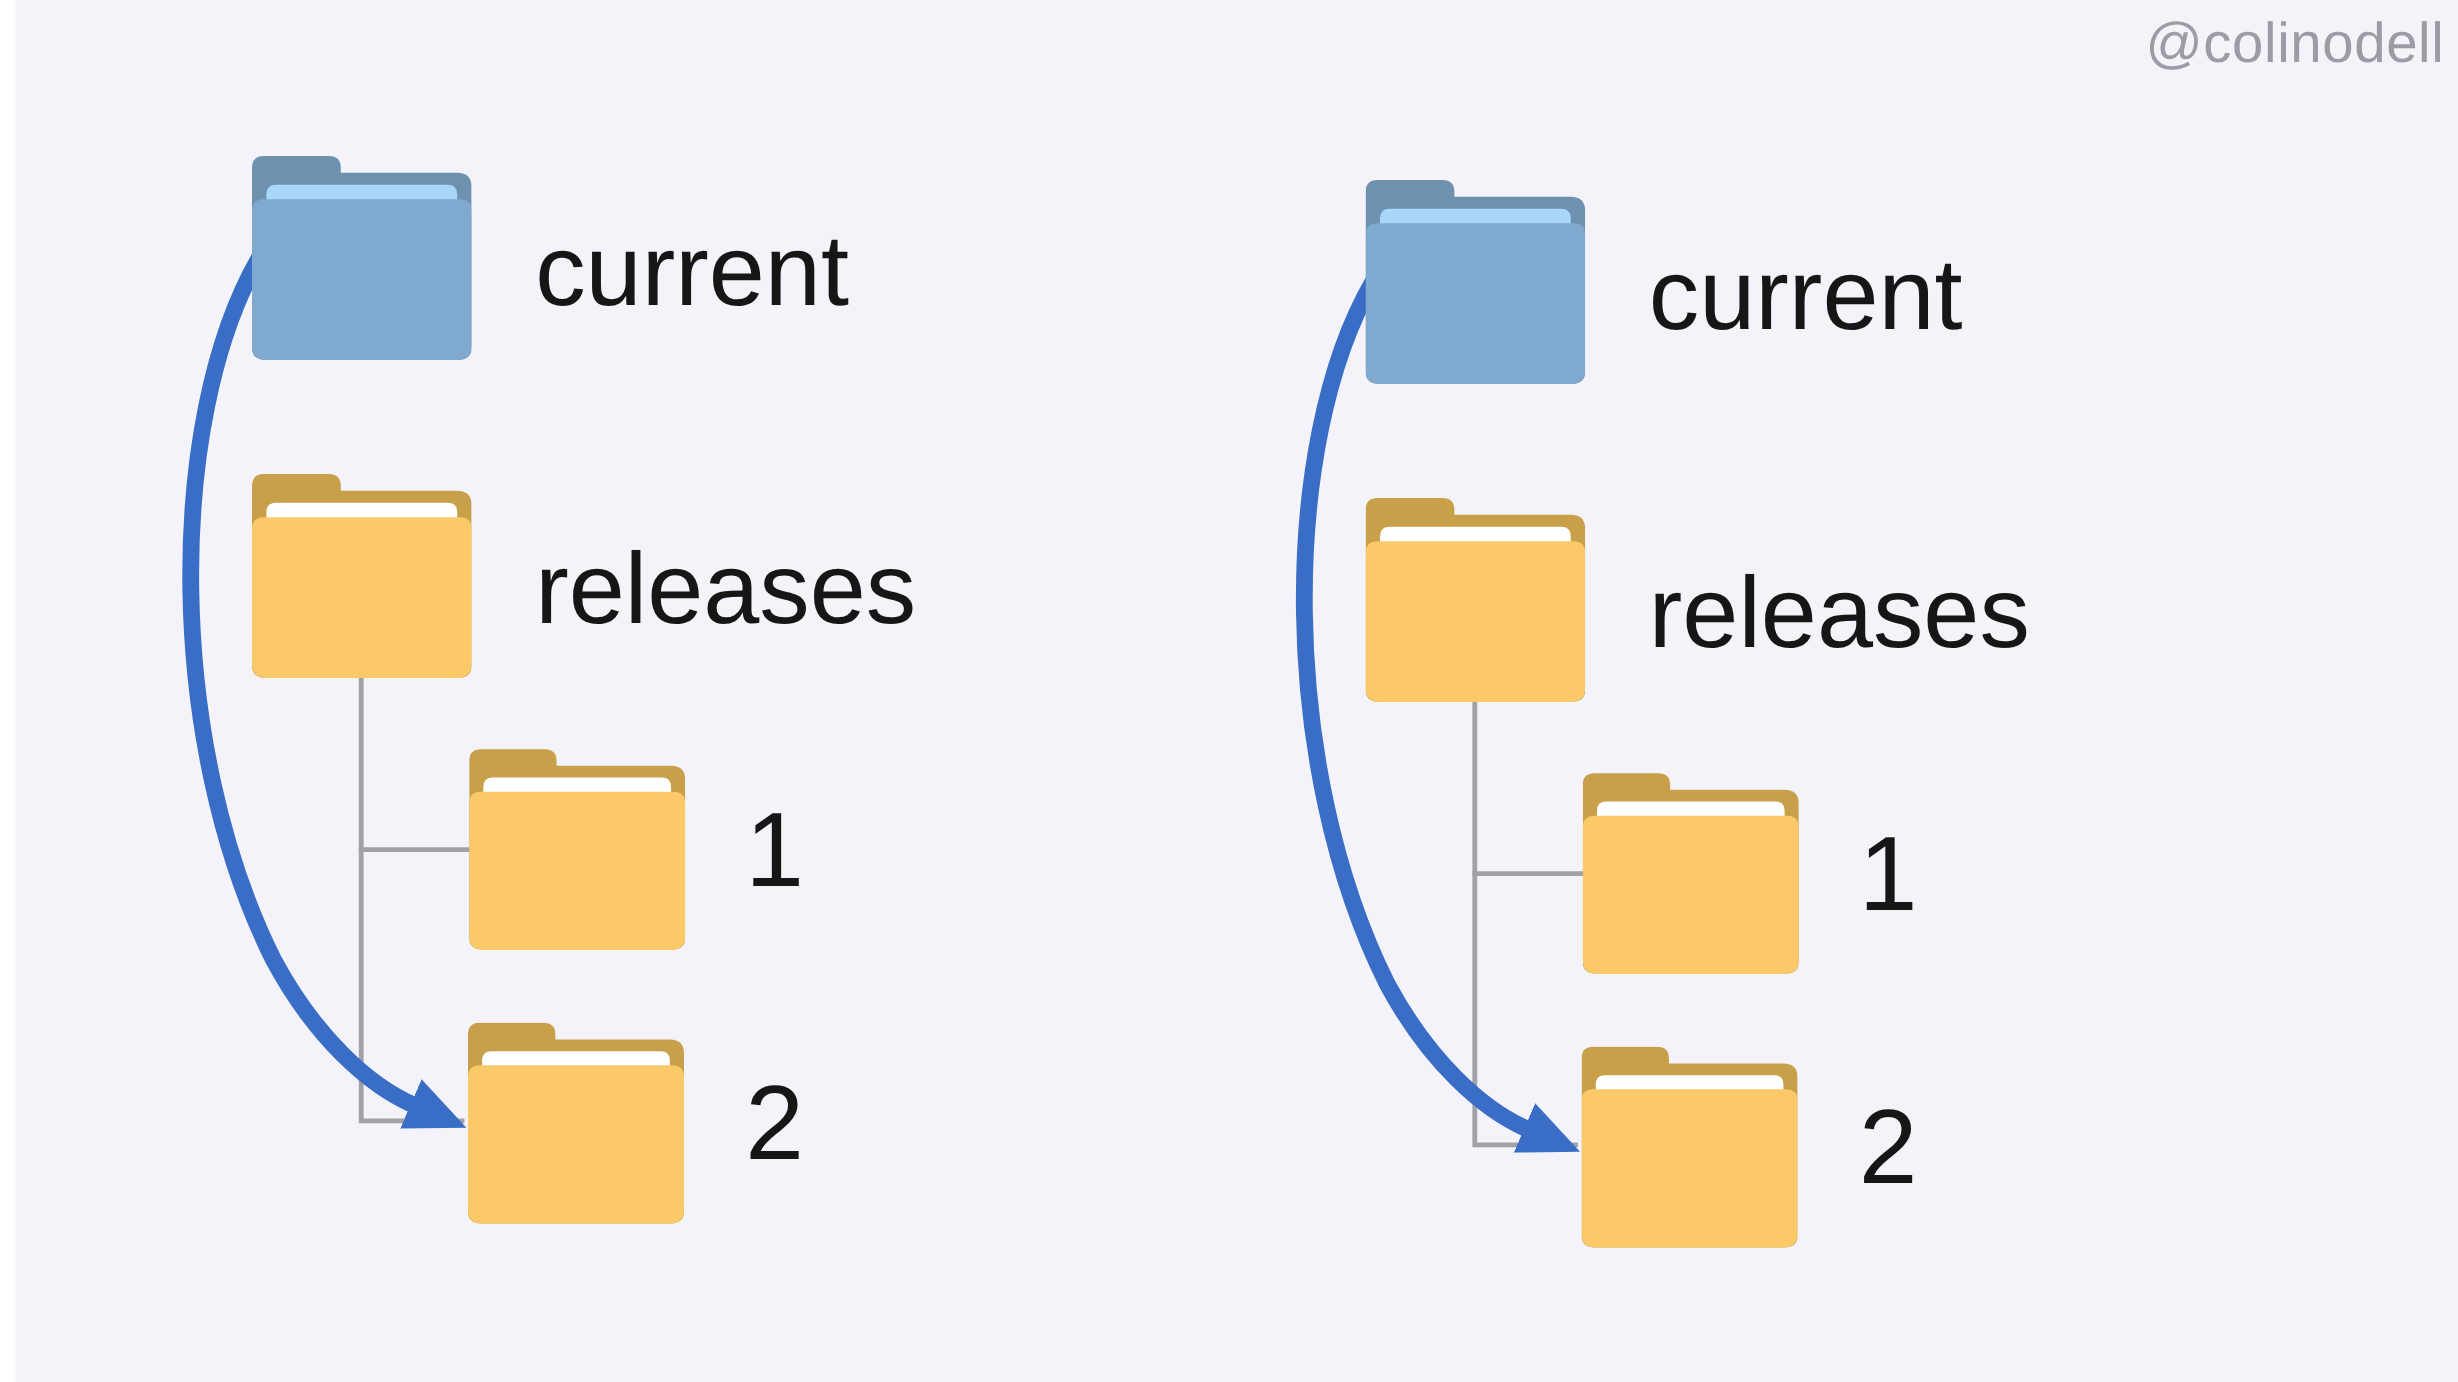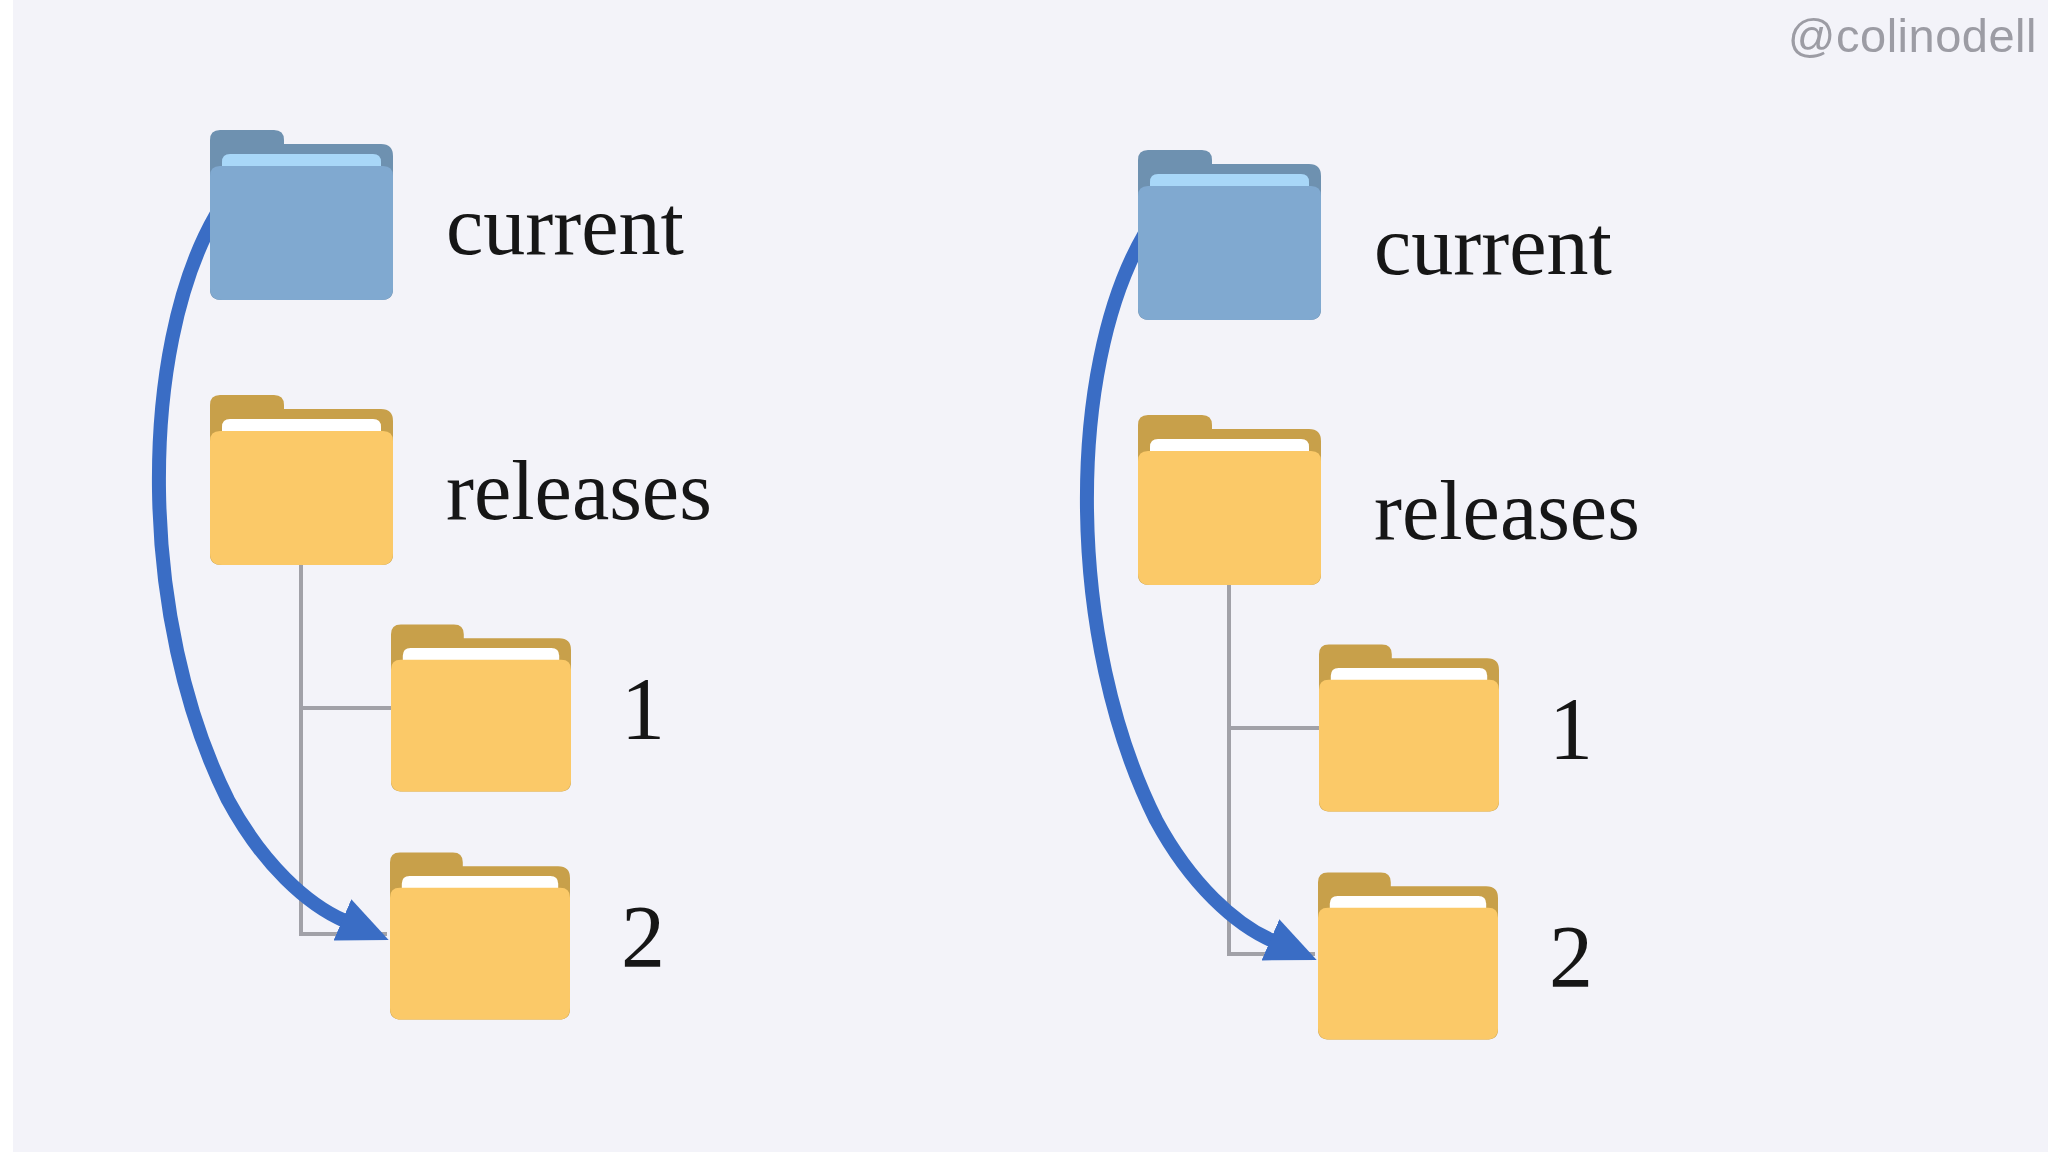--- a/index.html
+++ b/index.html
@@ -42,21 +42,21 @@
   .folder {
     position: absolute;
     line-height: 0;
   }
   .folder svg { display: block; }
 
   .flabel {
     position: absolute;
     display: flex;
     align-items: center;
-    font-family: Liberation Serif, serif;
+    font-family: Liberation Sans, sans-serif;
     font-size: 84px;
     color: #161616;
     white-space: nowrap;
   }
   .flabel.dir   { padding-top: 10px; }
   .flabel.digit { font-size: 88px; }
 </style>
 </head>
 <body>
 

